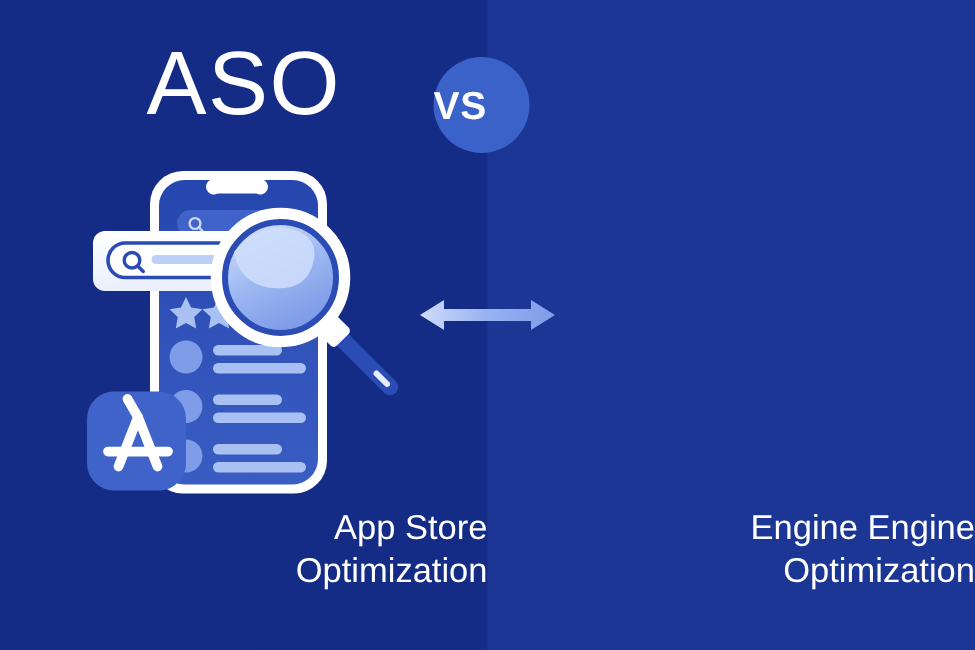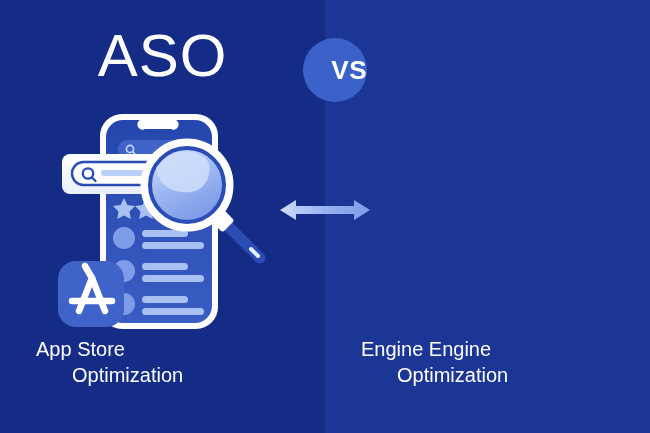--- a/index.html
+++ b/index.html
@@ -27,36 +27,35 @@
     text-align:center;
     color:#ffffff;
     font-size:60px;
     font-weight:normal;
     letter-spacing:1px;
     line-height:1;
     user-select:none;
   }
   .caption{
     position:absolute;top:337px;left:0;width:325px;
-    text-align:left;
+    text-align:right;
     color:#ffffff;
-    font-size:20px;
+    font-size:23px;
     font-weight:400;
     line-height:1.28;
-    margin-left:36px;
   }
   .caption .l2{display:block;padding-left:36px;}
 
   .vs-badge{
     position:absolute;
-    left:303px;top:38px;
+    left:289px;top:38px;
     width:64px;height:64px;
     border-radius:50%;
     background:#3a62c9;
-    display:flex;align-items:center;justify-content:flex-end;
+    display:flex;align-items:center;justify-content:flex-start;
     color:#ffffff;
     font-size:26px;font-weight:bold;
     letter-spacing:0.5px;
     z-index:6;
   }
 
   .connector{
     position:absolute;
     left:280px;top:196px;
     width:90px;height:28px;

